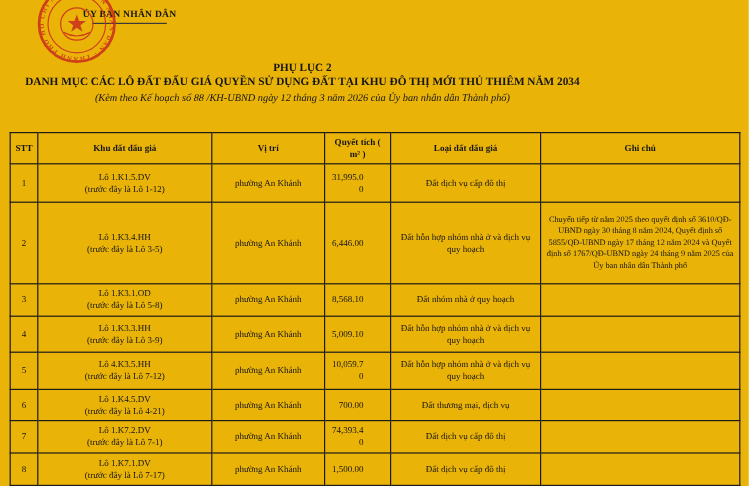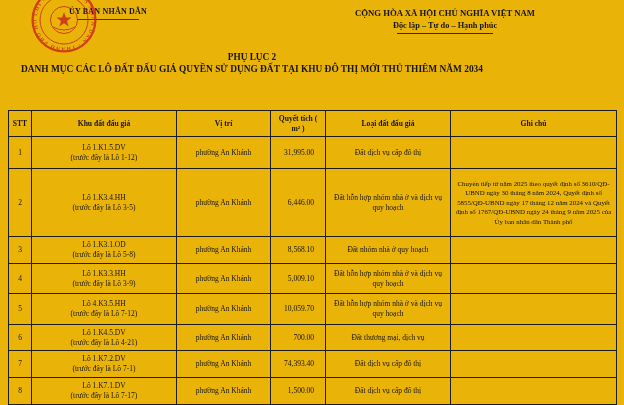--- a/index.html
+++ b/index.html
@@ -41,21 +41,21 @@
     border-collapse:collapse;table-layout:fixed;
   }
   table.doc th,table.doc td{
     border:1px solid #1c1c1c;
     font-size:7.5px;line-height:1.3;
     text-align:center;vertical-align:middle;
     padding:1px 3px;overflow:hidden;
     word-wrap:break-word;
   }
   table.doc th{font-weight:bold;font-size:7.6px;}
-  table.doc td.num{text-align:right;padding-right:11px;}
+  table.doc td.num{text-align:right;padding-right:22px;}
   table.doc td.note{font-size:6.9px;line-height:1.38;padding:1px 2px;}
   .c-stt{width:23px;}.c-plot{width:145px;}.c-loc{width:94px;}
   .c-area{width:55px;}.c-type{width:125px;}.c-note{width:166px;}
   tr.hdr{height:26px;margin-left:24px;}
 </style>
 </head>
 <body>
 
 <div class="page">
 
@@ -71,29 +71,25 @@
     </text>
     <polygon points="34,26 35.9,31.4 41.6,31.5 37,35 38.7,40.5 34,37.2 29.3,40.5 31,35 26.4,31.5 32.1,31.4" fill="#c8271f"></polygon>
     <path d="M 23 41 q 11 6 22 0" fill="none" stroke="#c8271f" stroke-width="1"></path>
   </svg>
 
   <div class="header-left">
     <div class="l1">ỦY BAN NHÂN DÂN</div>
     <div class="rule-left"></div>
   </div>
 
-  <div class="header-right">
-    <div class="l1">CỘNG HÒA XÃ HỘI CHỦ NGHĨA VIỆT NAM</div>
-    <div class="l2">Độc lập – Tự do – Hạnh phúc</div>
-    <div class="rule-right"></div>
-  </div>
 
   <div class="titles">
     <div class="t-appendix">PHỤ LỤC 2</div>
     <div class="t-main">DANH MỤC CÁC LÔ ĐẤT ĐẤU GIÁ QUYỀN SỬ DỤNG ĐẤT TẠI KHU ĐÔ THỊ MỚI THỦ THIÊM NĂM 2034</div>
+    <div class="t-sub">(Kèm theo Kế hoạch số 88 /KH-UBND ngày 12 tháng 3 năm 2026 của Ủy ban nhân dân Thành phố)</div>
   </div>
 
   <table class="doc">
     <colgroup>
       <col class="c-stt">
         <col class="c-plot">
         <col class="c-loc">
       <col class="c-area">
         <col class="c-type">
         <col class="c-note">

